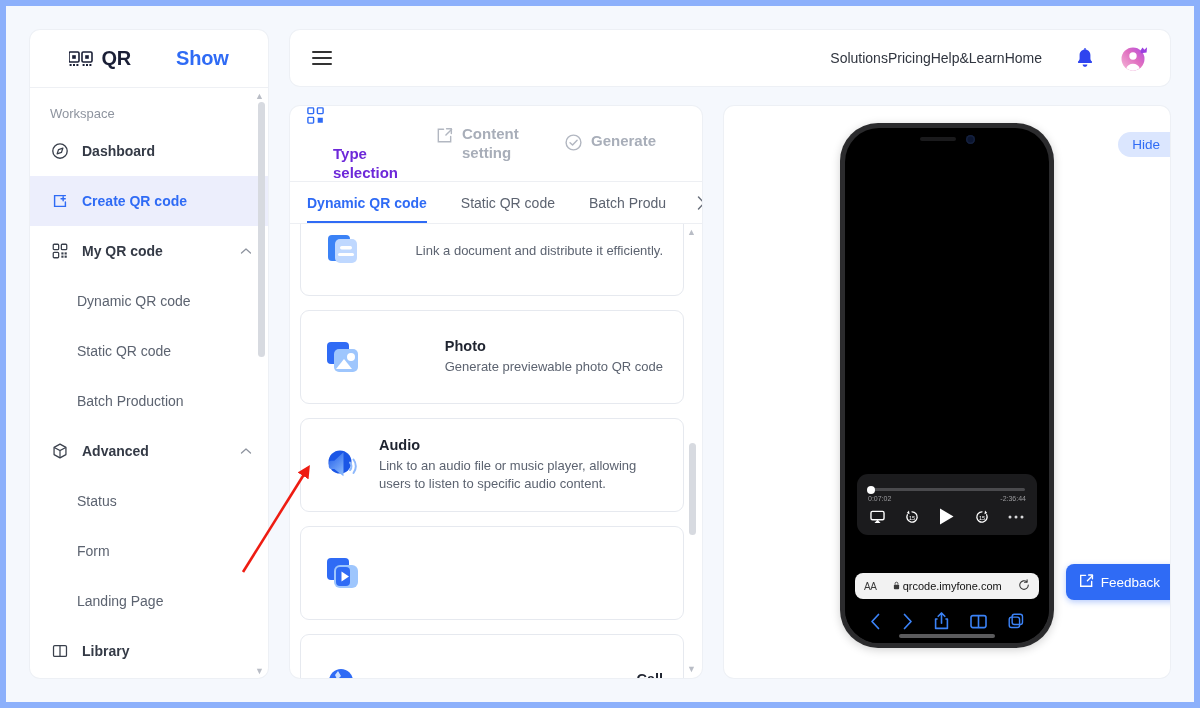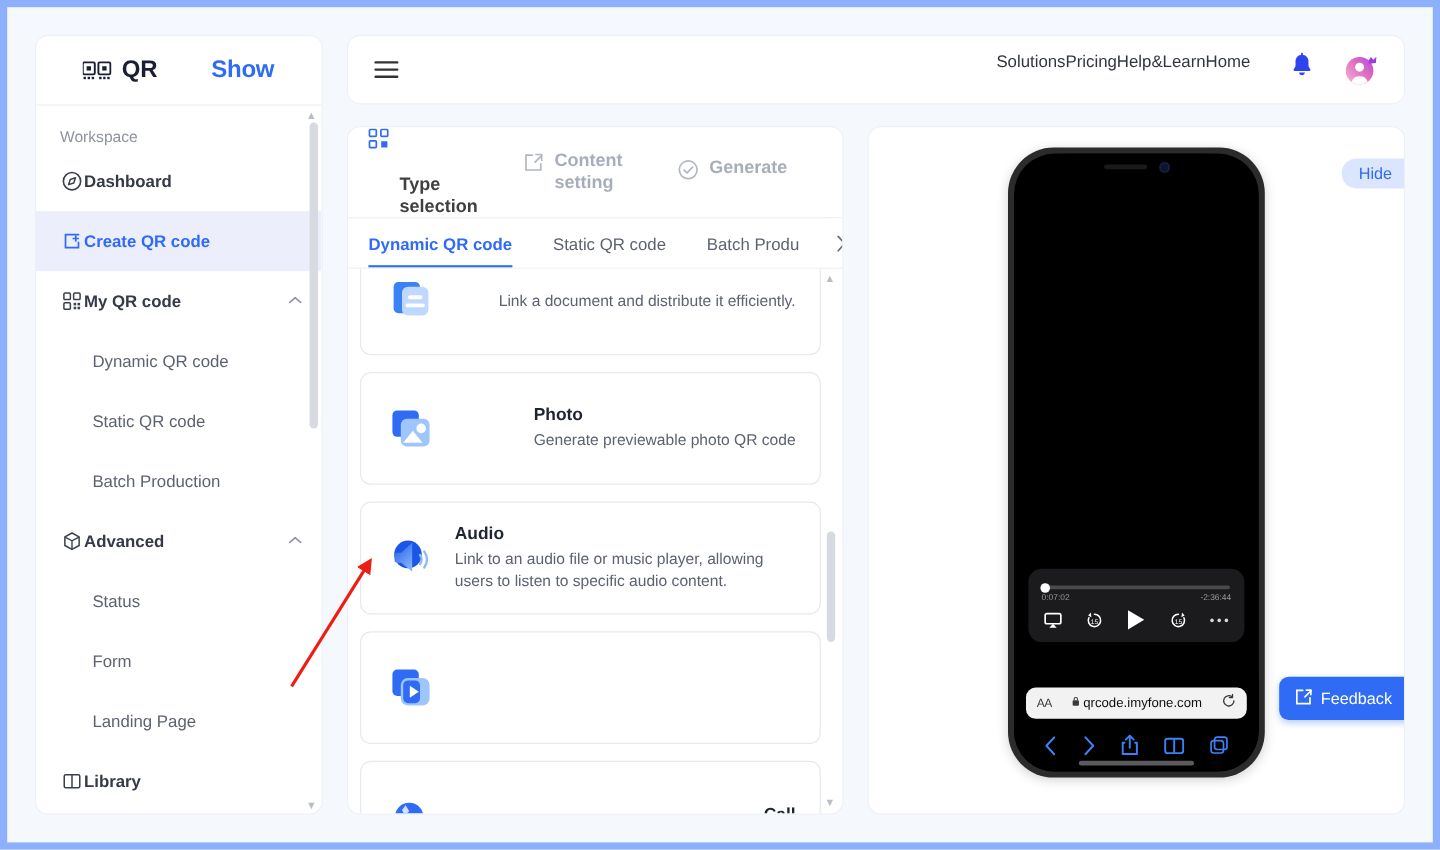--- a/index.html
+++ b/index.html
@@ -93,20 +93,21 @@
     color: #8e949f;
     padding: 0 0 0 20px;
     height: 24px;
     line-height: 24px;
   }
 
   .nav-item {
     height: 50px;
     display: flex;
     align-items: center;
+    gap: 12px;
     padding: 0 16px 0 20px;
     color: #343a46;
     font-size: 14px;
     font-weight: bold;
     cursor: pointer;
     position: relative;
   }
   .nav-item .ic { width: 20px; height: 20px; display:flex; align-items:center; justify-content:center; flex:none;}
   .nav-item.active {
     background: #eceefc;
@@ -146,21 +147,21 @@
     align-items: center;
     padding: 0 20px 0 22px;
     flex: none;
     box-shadow: 0 0 0 1px rgba(0,0,0,0.03);
   }
   .hamburger { display: flex; flex-direction: column; gap: 4px; cursor: pointer; }
   .hamburger span { display:block; width: 20px; height: 2px; background: #333; border-radius: 1px; }
   .topnav {
     margin-left: auto;
     display: flex;
-    align-items: flex-start;
+    align-items: center;
   }
   .topnav a {
     font-size: 14px;
     color: #30353f;
     text-decoration: none;
     cursor: pointer;
     white-space: nowrap;
   }
   .bell { margin-left: 32px; cursor: pointer; display:flex; }
   .avatar { margin-left: 22px; cursor: pointer; display:flex; position: relative; }
@@ -202,21 +203,21 @@
     cursor: pointer;
   }
   .step .sic { flex: none; margin-top: 1px; }
   .step .slabel {
     font-size: 15px;
     font-weight: bold;
     line-height: 1.25;
     color: #a8aeb9;
     max-width: 76px;
   }
-  .step.active .slabel { color: #404040; margin-top: 40px; }
+  .step.active .slabel { color: #6d28d9; margin-top: 40px; }
 
   .tabs {
     height: 42px;
     display: flex;
     align-items: stretch;
     border-bottom: 1px solid #edeff3;
     position: relative;
     flex: none;
     overflow: hidden;
   }

